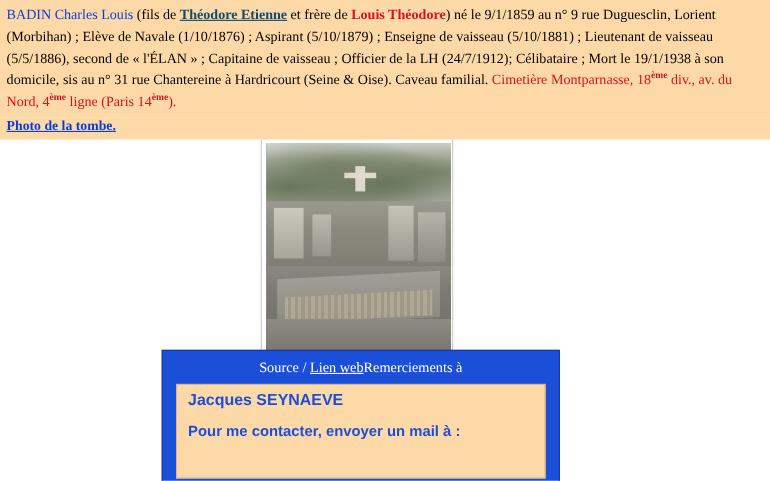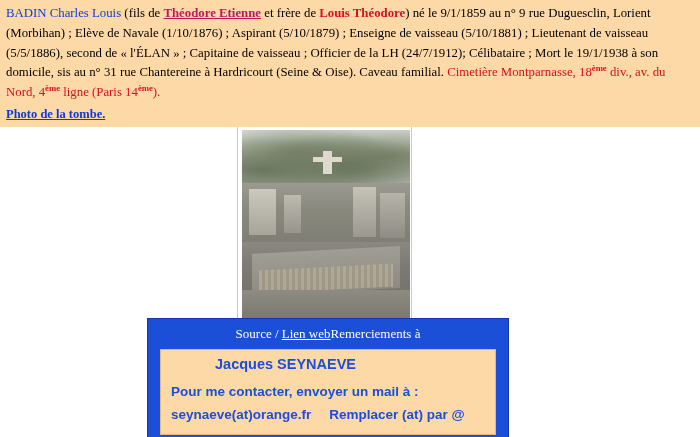--- a/index.html
+++ b/index.html
@@ -27,21 +27,21 @@
     text-align: left;
   }
   .bio-block p {
     margin: 0;
   }
   .name-main {
     color: #0a3cdc;
     font-weight: normal;
   }
   .lnk {
-    color: #be185d;
+    color: #0c4a6e;
     font-weight: bold;
   }
   .lnk-red {
     color: #d81020;
     text-decoration: none;
   }
   sup {
     font-size: 0.68em;
     vertical-align: super;
     line-height: 0;
@@ -199,21 +199,20 @@
     height: 86px;
     padding: 6px 10px 0 10px;
     box-sizing: border-box;
   }
   .card-name {
     color: #1c4fd8;
     font-weight: bold;
     font-size: 14.5px;
     font-family: "Liberation Sans", sans-serif;
     margin-bottom: 12px;
-    margin-left: 44px;
   }
   .card-contact-line {
     color: #1c4fd8;
     font-weight: bold;
     font-size: 13.5px;
     font-family: "Liberation Sans", sans-serif;
     margin-bottom: 8px;
   }
   .card-mail-line {
     color: #1c4fd8;
@@ -261,20 +260,16 @@
     <div class="card-top">
       <div>
         <span class="src-label">Source /</span>
         <a class="lien" href="#">Lien web</a>
       </div>
       <span>Remerciements à</span>
     </div>
     <div class="card-inner">
       <div class="card-name">Jacques SEYNAEVE</div>
       <div class="card-contact-line">Pour me contacter, envoyer un mail à :</div>
-      <div class="card-mail-line">
-        <span>seynaeve(at)orange.fr</span>
-        <span>Remplacer (at) par @</span>
-      </div>
     </div>
   </div>
 
 </div>
 
 </body></html>

